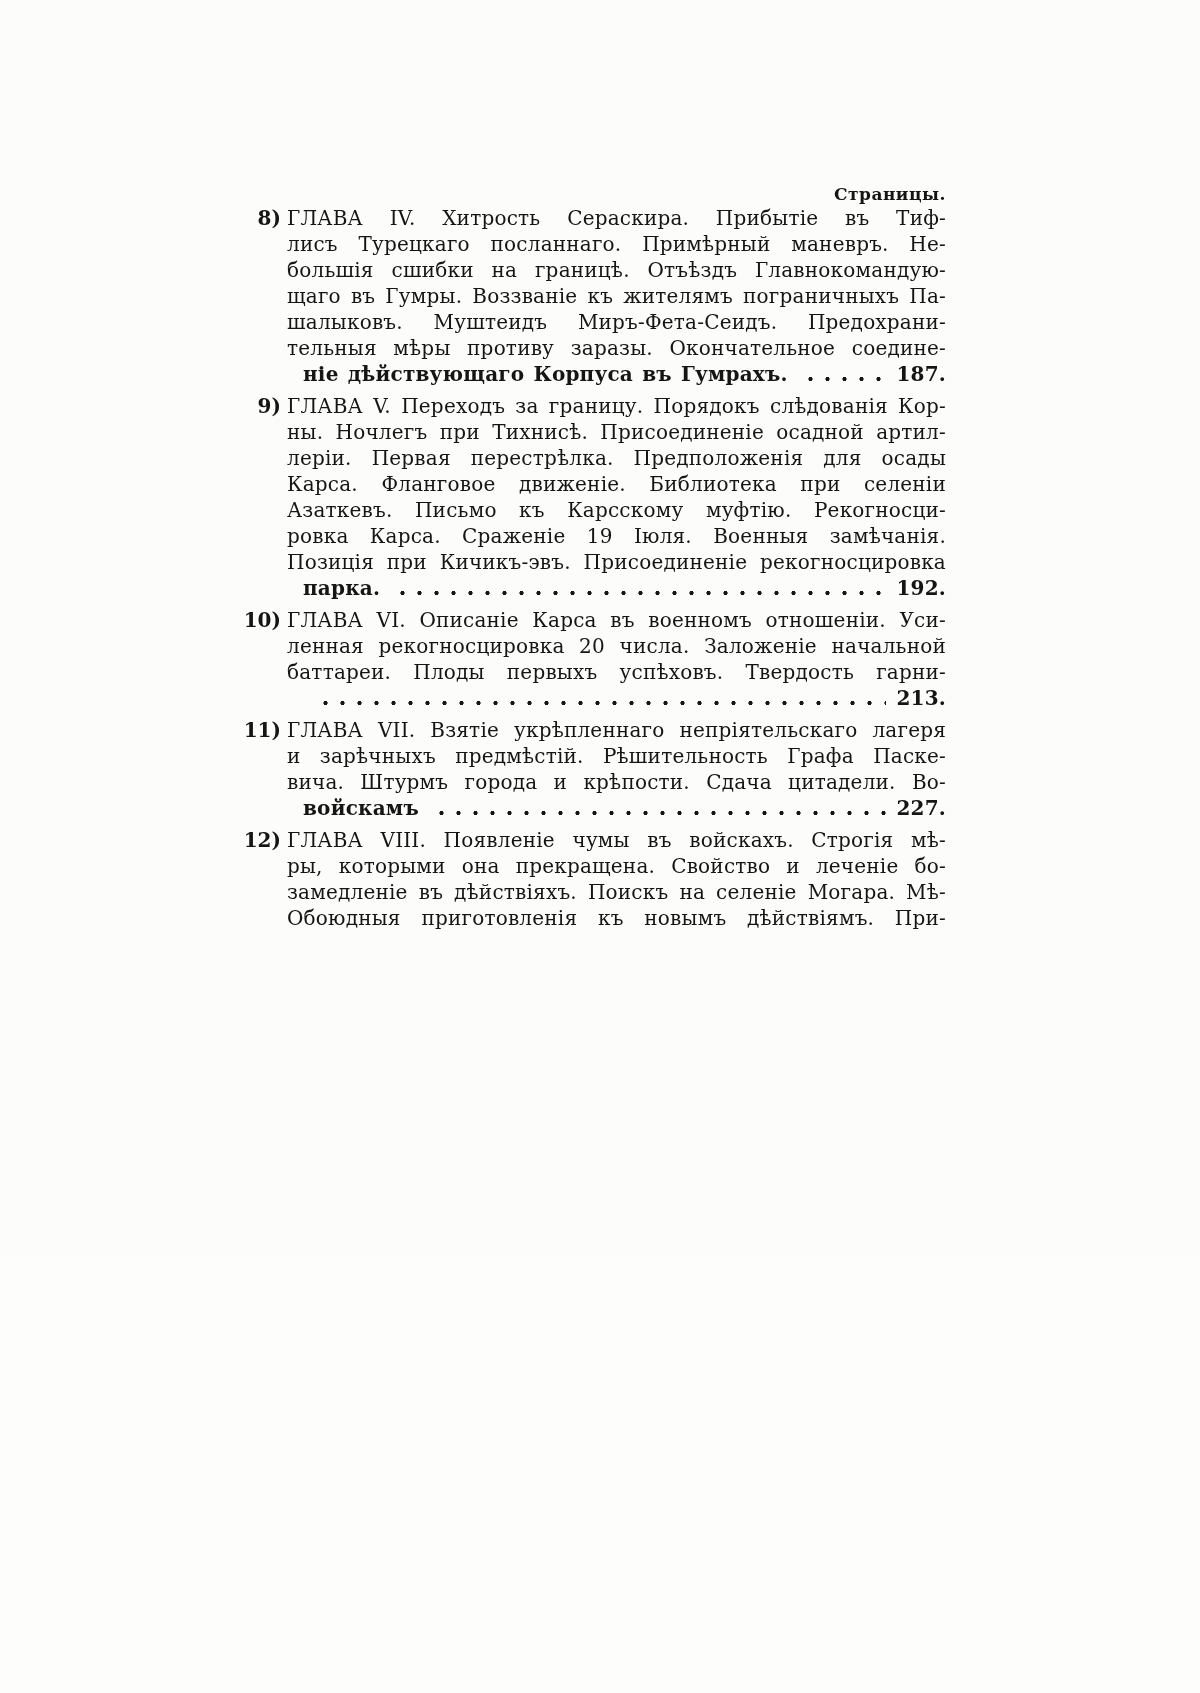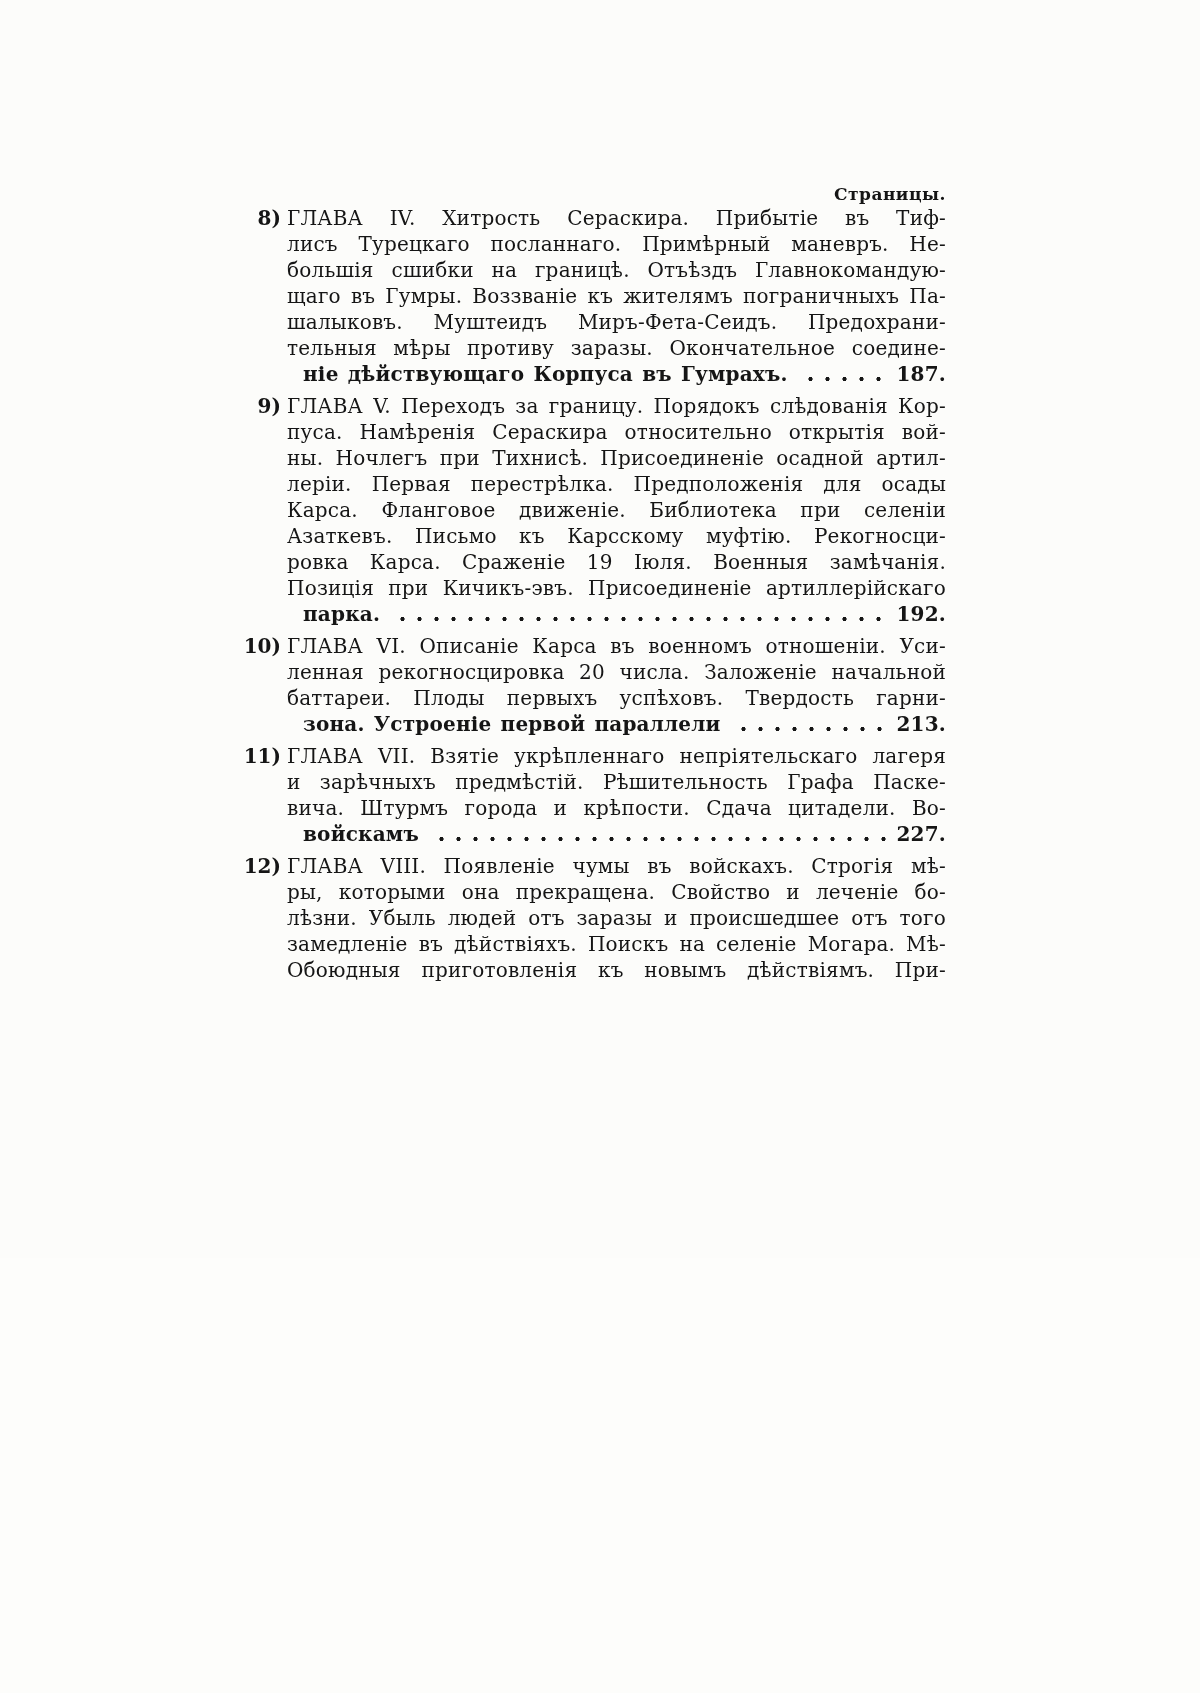--- a/index.html
+++ b/index.html
@@ -64,59 +64,56 @@
         <div class="line">тельныя мѣры противу заразы. Окончательное соедине-</div>
         <div class="lastline">
           <span class="text">ніе дѣйствующаго Корпуса въ Гумрахъ.</span>
           <span class="leader"></span>
           <span class="page-num">187.</span>
         </div>
       </div>
       <div class="entry">
         <span class="num">9)</span>
         <div class="line">ГЛАВА V. Переходъ за границу. Порядокъ слѣдованія Кор-</div>
-        <div class="line">пуса. Намѣренія Сераскира относительно открытія вой-</div>
         <div class="line">ны. Ночлегъ при Тихнисѣ. Присоединеніе осадной артил-</div>
         <div class="line">леріи. Первая перестрѣлка. Предположенія для осады</div>
         <div class="line">Карса. Фланговое движеніе. Библиотека при селеніи</div>
         <div class="line">Азаткевъ. Письмо къ Карсскому муфтію. Рекогносци-</div>
         <div class="line">ровка Карса. Сраженіе 19 Іюля. Военныя замѣчанія.</div>
-        <div class="line">Позиція при Кичикъ-эвъ. Присоединеніе артиллерійскаго</div>
+        <div class="line">Позиція при Кичикъ-эвъ. Присоединеніе рекогносцировка</div>
         <div class="lastline">
           <span class="text">парка.</span>
           <span class="leader"></span>
           <span class="page-num">192.</span>
         </div>
       </div>
       <div class="entry">
         <span class="num">10)</span>
         <div class="line">ГЛАВА VI. Описаніе Карса въ военномъ отношеніи. Уси-</div>
         <div class="line">ленная рекогносцировка 20 числа. Заложеніе начальной</div>
         <div class="line">баттареи. Плоды первыхъ успѣховъ. Твердость гарни-</div>
         <div class="lastline">
-          <span class="text">зона. Устроеніе первой параллели</span>
           <span class="leader"></span>
           <span class="page-num">213.</span>
         </div>
       </div>
       <div class="entry">
         <span class="num">11)</span>
         <div class="line">ГЛАВА VII. Взятіе укрѣпленнаго непріятельскаго лагеря</div>
         <div class="line">и зарѣчныхъ предмѣстій. Рѣшительность Графа Паске-</div>
         <div class="line">вича. Штурмъ города и крѣпости. Сдача цитадели. Во-</div>
         <div class="lastline">
           <span class="text">войскамъ</span>
           <span class="leader"></span>
           <span class="page-num">227.</span>
         </div>
       </div>
       <div class="entry">
         <span class="num">12)</span>
         <div class="line">ГЛАВА VIII. Появленіе чумы въ войскахъ. Строгія мѣ-</div>
         <div class="line">ры, которыми она прекращена. Свойство и леченіе бо-</div>
-        <div class="line">лѣзни. Убыль людей отъ заразы и происшедшее отъ того</div>
         <div class="line">замедленіе въ дѣйствіяхъ. Поискъ на селеніе Могара. Мѣ-</div>
         <div class="line">Обоюдныя приготовленія къ новымъ дѣйствіямъ. При-</div>
       </div>
     </div>
 
   <div class="watermark">Библиотека "Руниверс"</div>
 </div>
 
 </body></html>

